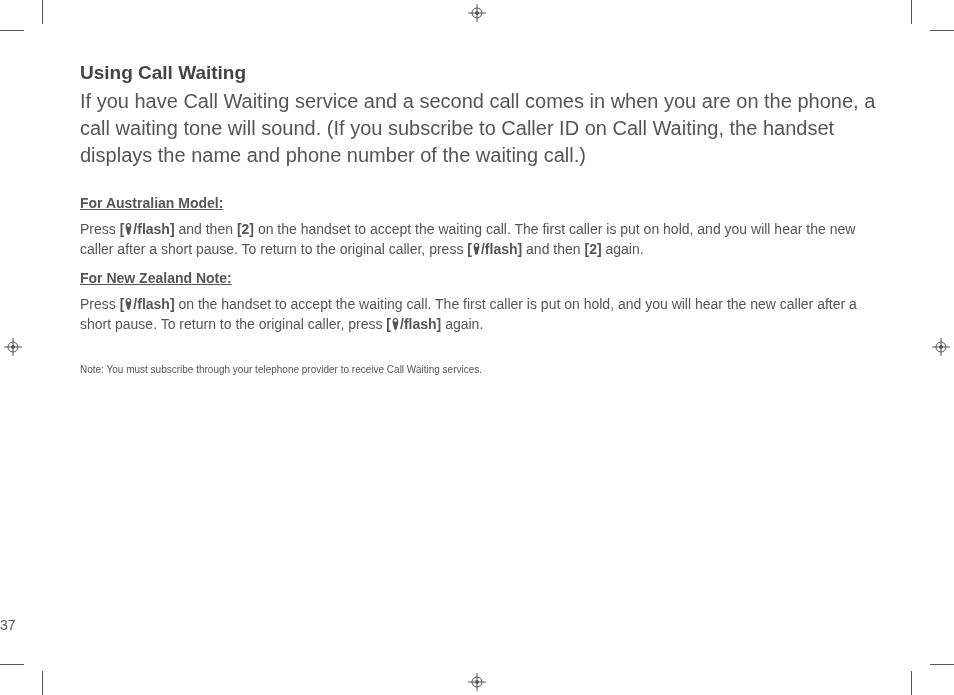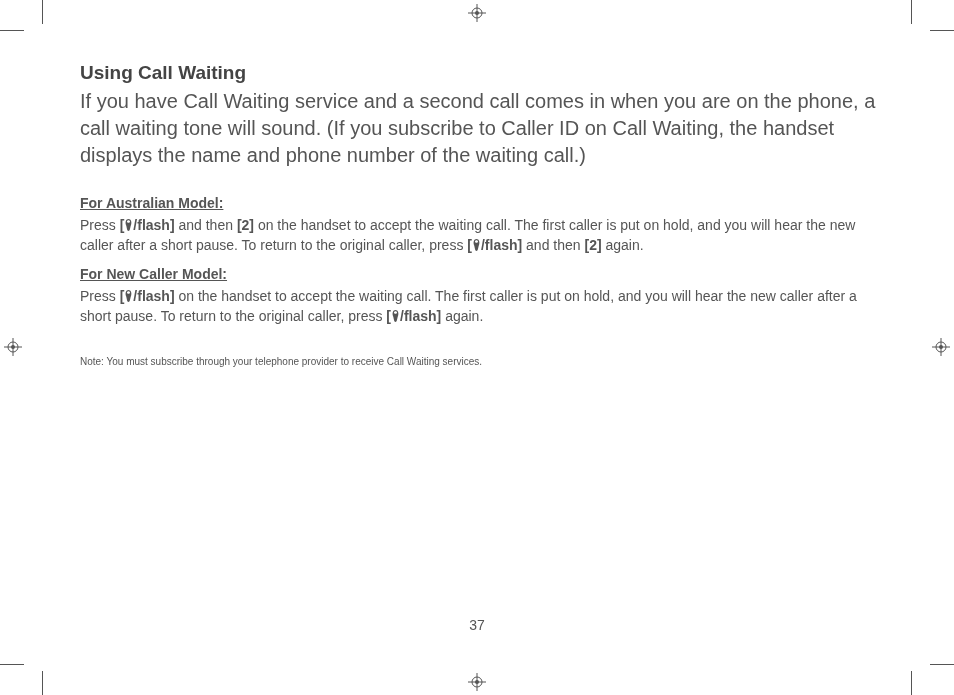--- a/index.html
+++ b/index.html
@@ -55,34 +55,33 @@
     font-size: 14px;
     font-weight: bold;
     color: #555;
     margin: 0 0 4px 0;
     text-decoration: underline;
   }
   .body {
     font-size: 14px;
     line-height: 1.45;
     color: #555;
-    margin: 0 0 10px 0;
+    margin: 8px 0 10px 0;
   }
   .bold { font-weight: bold; color:#555; }
   .note {
     font-size: 10px;
     color: #555;
     margin-top: 30px;
   }
   .pagenum {
     position: absolute;
     left: 0;
     right: 0;
     bottom: 62px;
-    text-align: center;
     font-size: 14px;
     color: #555;
   }
   .talk-icon {
     display: inline-block;
     vertical-align: -1px;
     width: 9px;
     height: 12px;
   }
 </style>
@@ -140,21 +139,21 @@
 
     <div class="sub">For Australian Model:</div>
     <div class="body">
       <span>Press </span><span class="bold"><span>[</span><span class="talk-icon"><svg viewBox="0 0 9 12">
               <path d="M4.5 0 C2 0 1 3 2 6 C3 9 3 12 4.5 12 C6 12 6 9 7 6 C8 3 7 0 4.5 0 Z M4.5 1.2 C5.3 1.2 6 1.8 6 2.5 C6 3.2 5.3 3.8 4.5 3.8 C3.7 3.8 3 3.2 3 2.5 C3 1.8 3.7 1.2 4.5 1.2 Z" fill="#555"></path>
             </svg></span><span>/flash]</span></span><span> and then </span><span class="bold">[2]</span><span> on the handset to accept the waiting call. The first caller is put on hold, and you will hear the new caller after a short pause. To return to the original caller, press </span><span class="bold"><span>[</span><span class="talk-icon"><svg viewBox="0 0 9 12">
               <path d="M4.5 0 C2 0 1 3 2 6 C3 9 3 12 4.5 12 C6 12 6 9 7 6 C8 3 7 0 4.5 0 Z M4.5 1.2 C5.3 1.2 6 1.8 6 2.5 C6 3.2 5.3 3.8 4.5 3.8 C3.7 3.8 3 3.2 3 2.5 C3 1.8 3.7 1.2 4.5 1.2 Z" fill="#555"></path>
             </svg></span><span>/flash]</span></span><span> and then </span><span class="bold">[2]</span><span> again.</span>
     </div>
 
-    <div class="sub">For New Caller Model:</div>
+    <div class="sub">For New Zealand Note:</div>
     <div class="body">
       <span>Press </span><span class="bold"><span>[</span><span class="talk-icon"><svg viewBox="0 0 9 12">
               <path d="M4.5 0 C2 0 1 3 2 6 C3 9 3 12 4.5 12 C6 12 6 9 7 6 C8 3 7 0 4.5 0 Z M4.5 1.2 C5.3 1.2 6 1.8 6 2.5 C6 3.2 5.3 3.8 4.5 3.8 C3.7 3.8 3 3.2 3 2.5 C3 1.8 3.7 1.2 4.5 1.2 Z" fill="#555"></path>
             </svg></span><span>/flash]</span></span><span> on the handset to accept the waiting call. The first caller is put on hold, and you will hear the new caller after a short pause. To return to the original caller, press </span><span class="bold"><span>[</span><span class="talk-icon"><svg viewBox="0 0 9 12">
               <path d="M4.5 0 C2 0 1 3 2 6 C3 9 3 12 4.5 12 C6 12 6 9 7 6 C8 3 7 0 4.5 0 Z M4.5 1.2 C5.3 1.2 6 1.8 6 2.5 C6 3.2 5.3 3.8 4.5 3.8 C3.7 3.8 3 3.2 3 2.5 C3 1.8 3.7 1.2 4.5 1.2 Z" fill="#555"></path>
             </svg></span><span>/flash]</span></span><span> again.</span>
     </div>
 
     <div class="note">Note: You must subscribe through your telephone provider to receive Call Waiting services.</div>
   </div>

